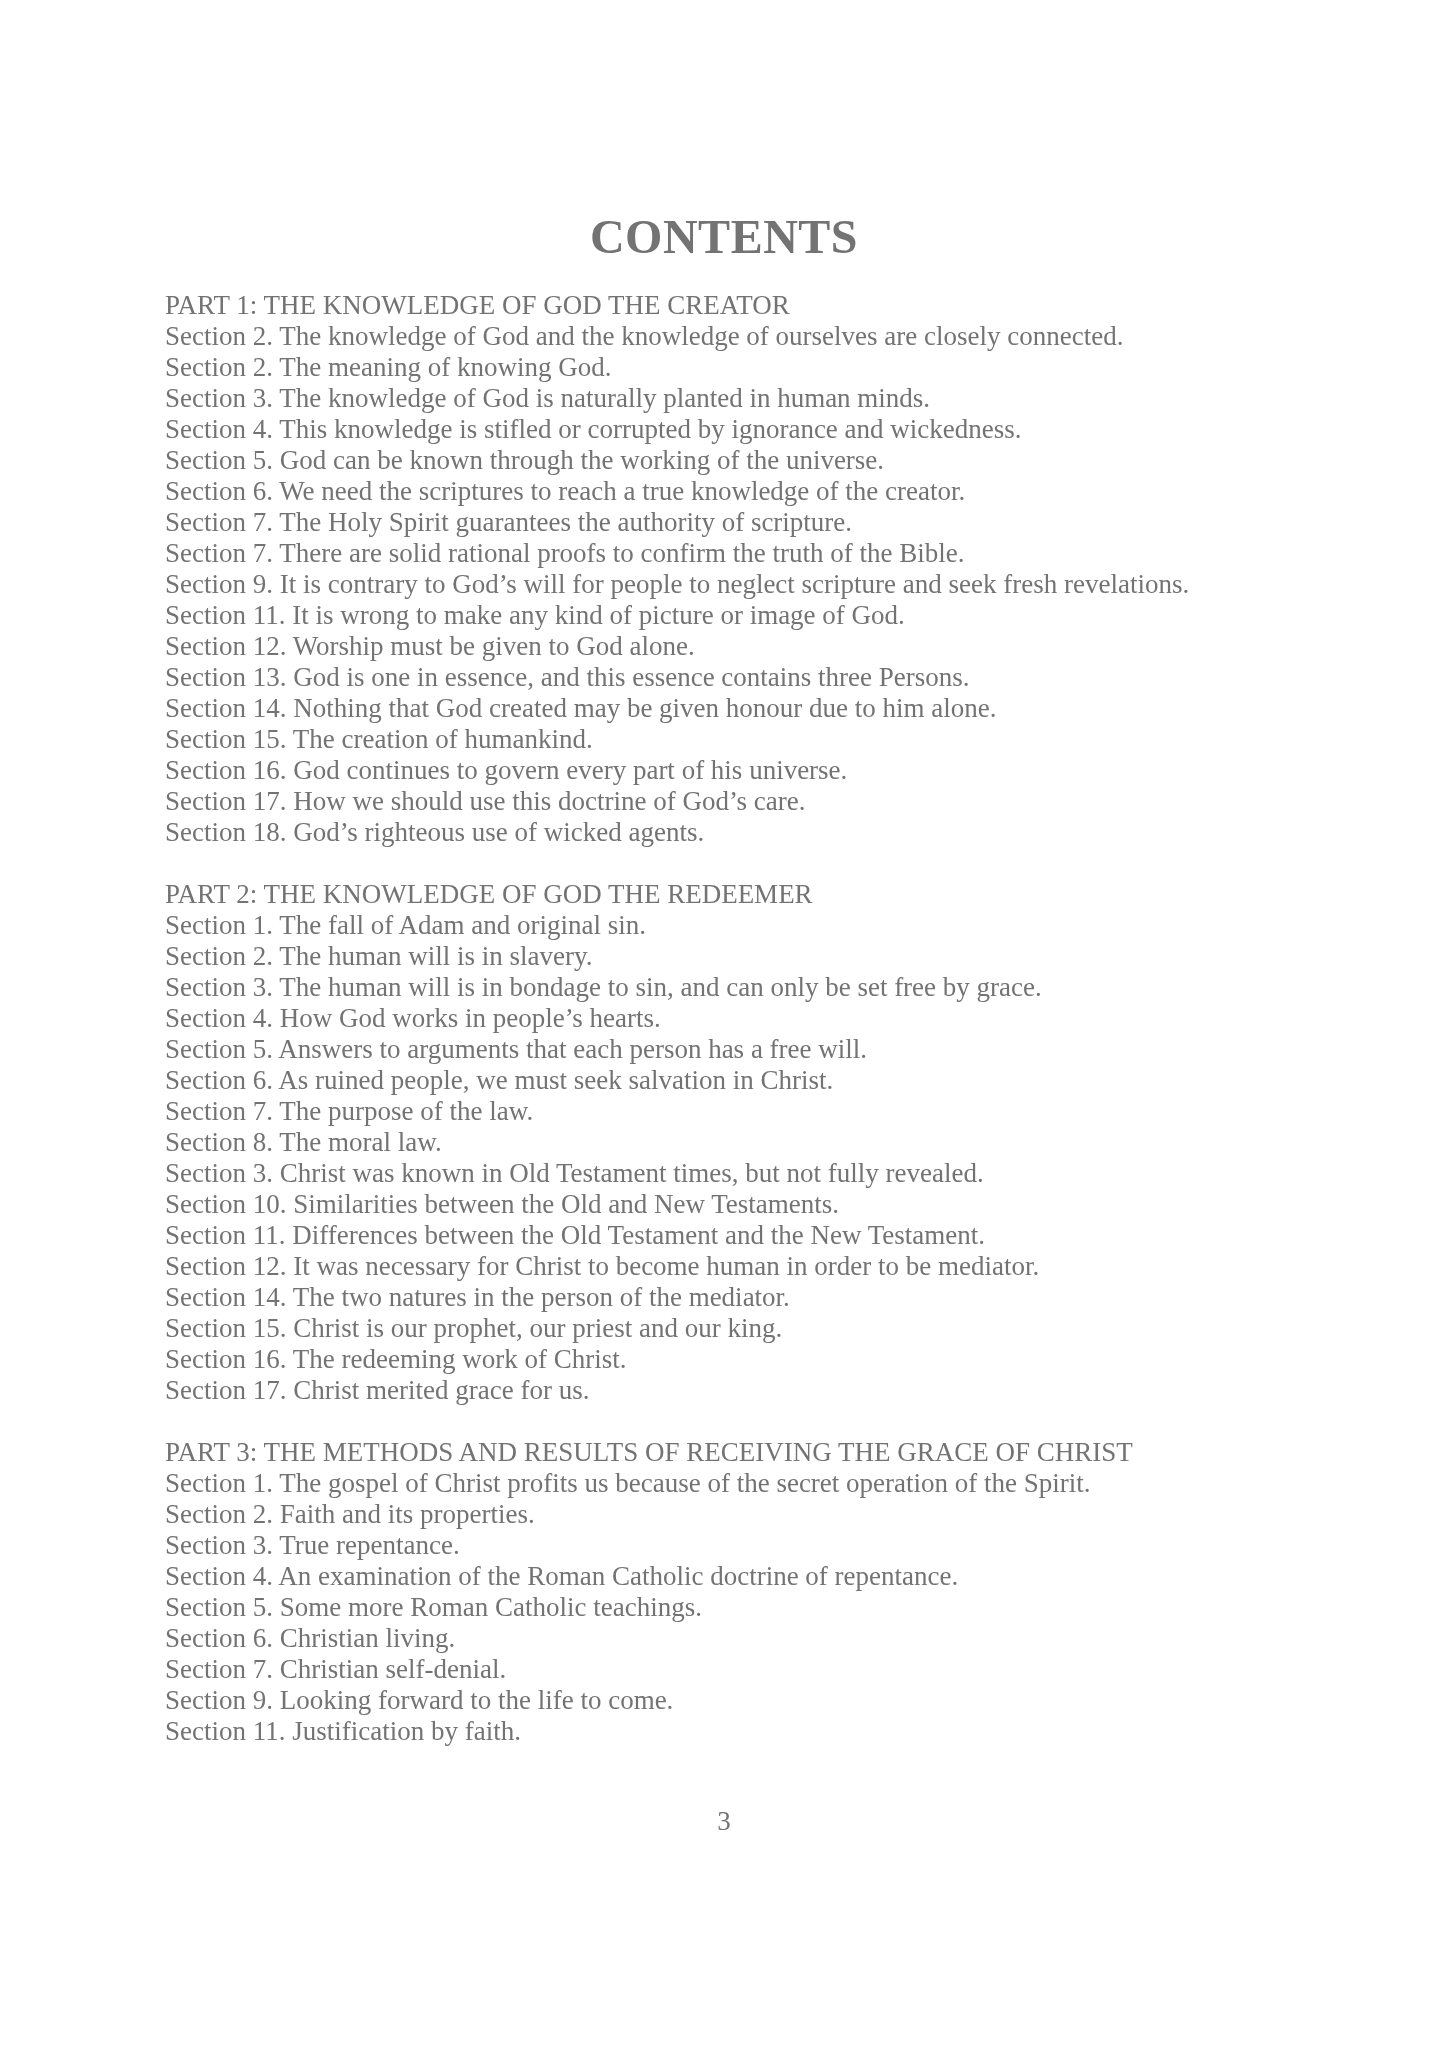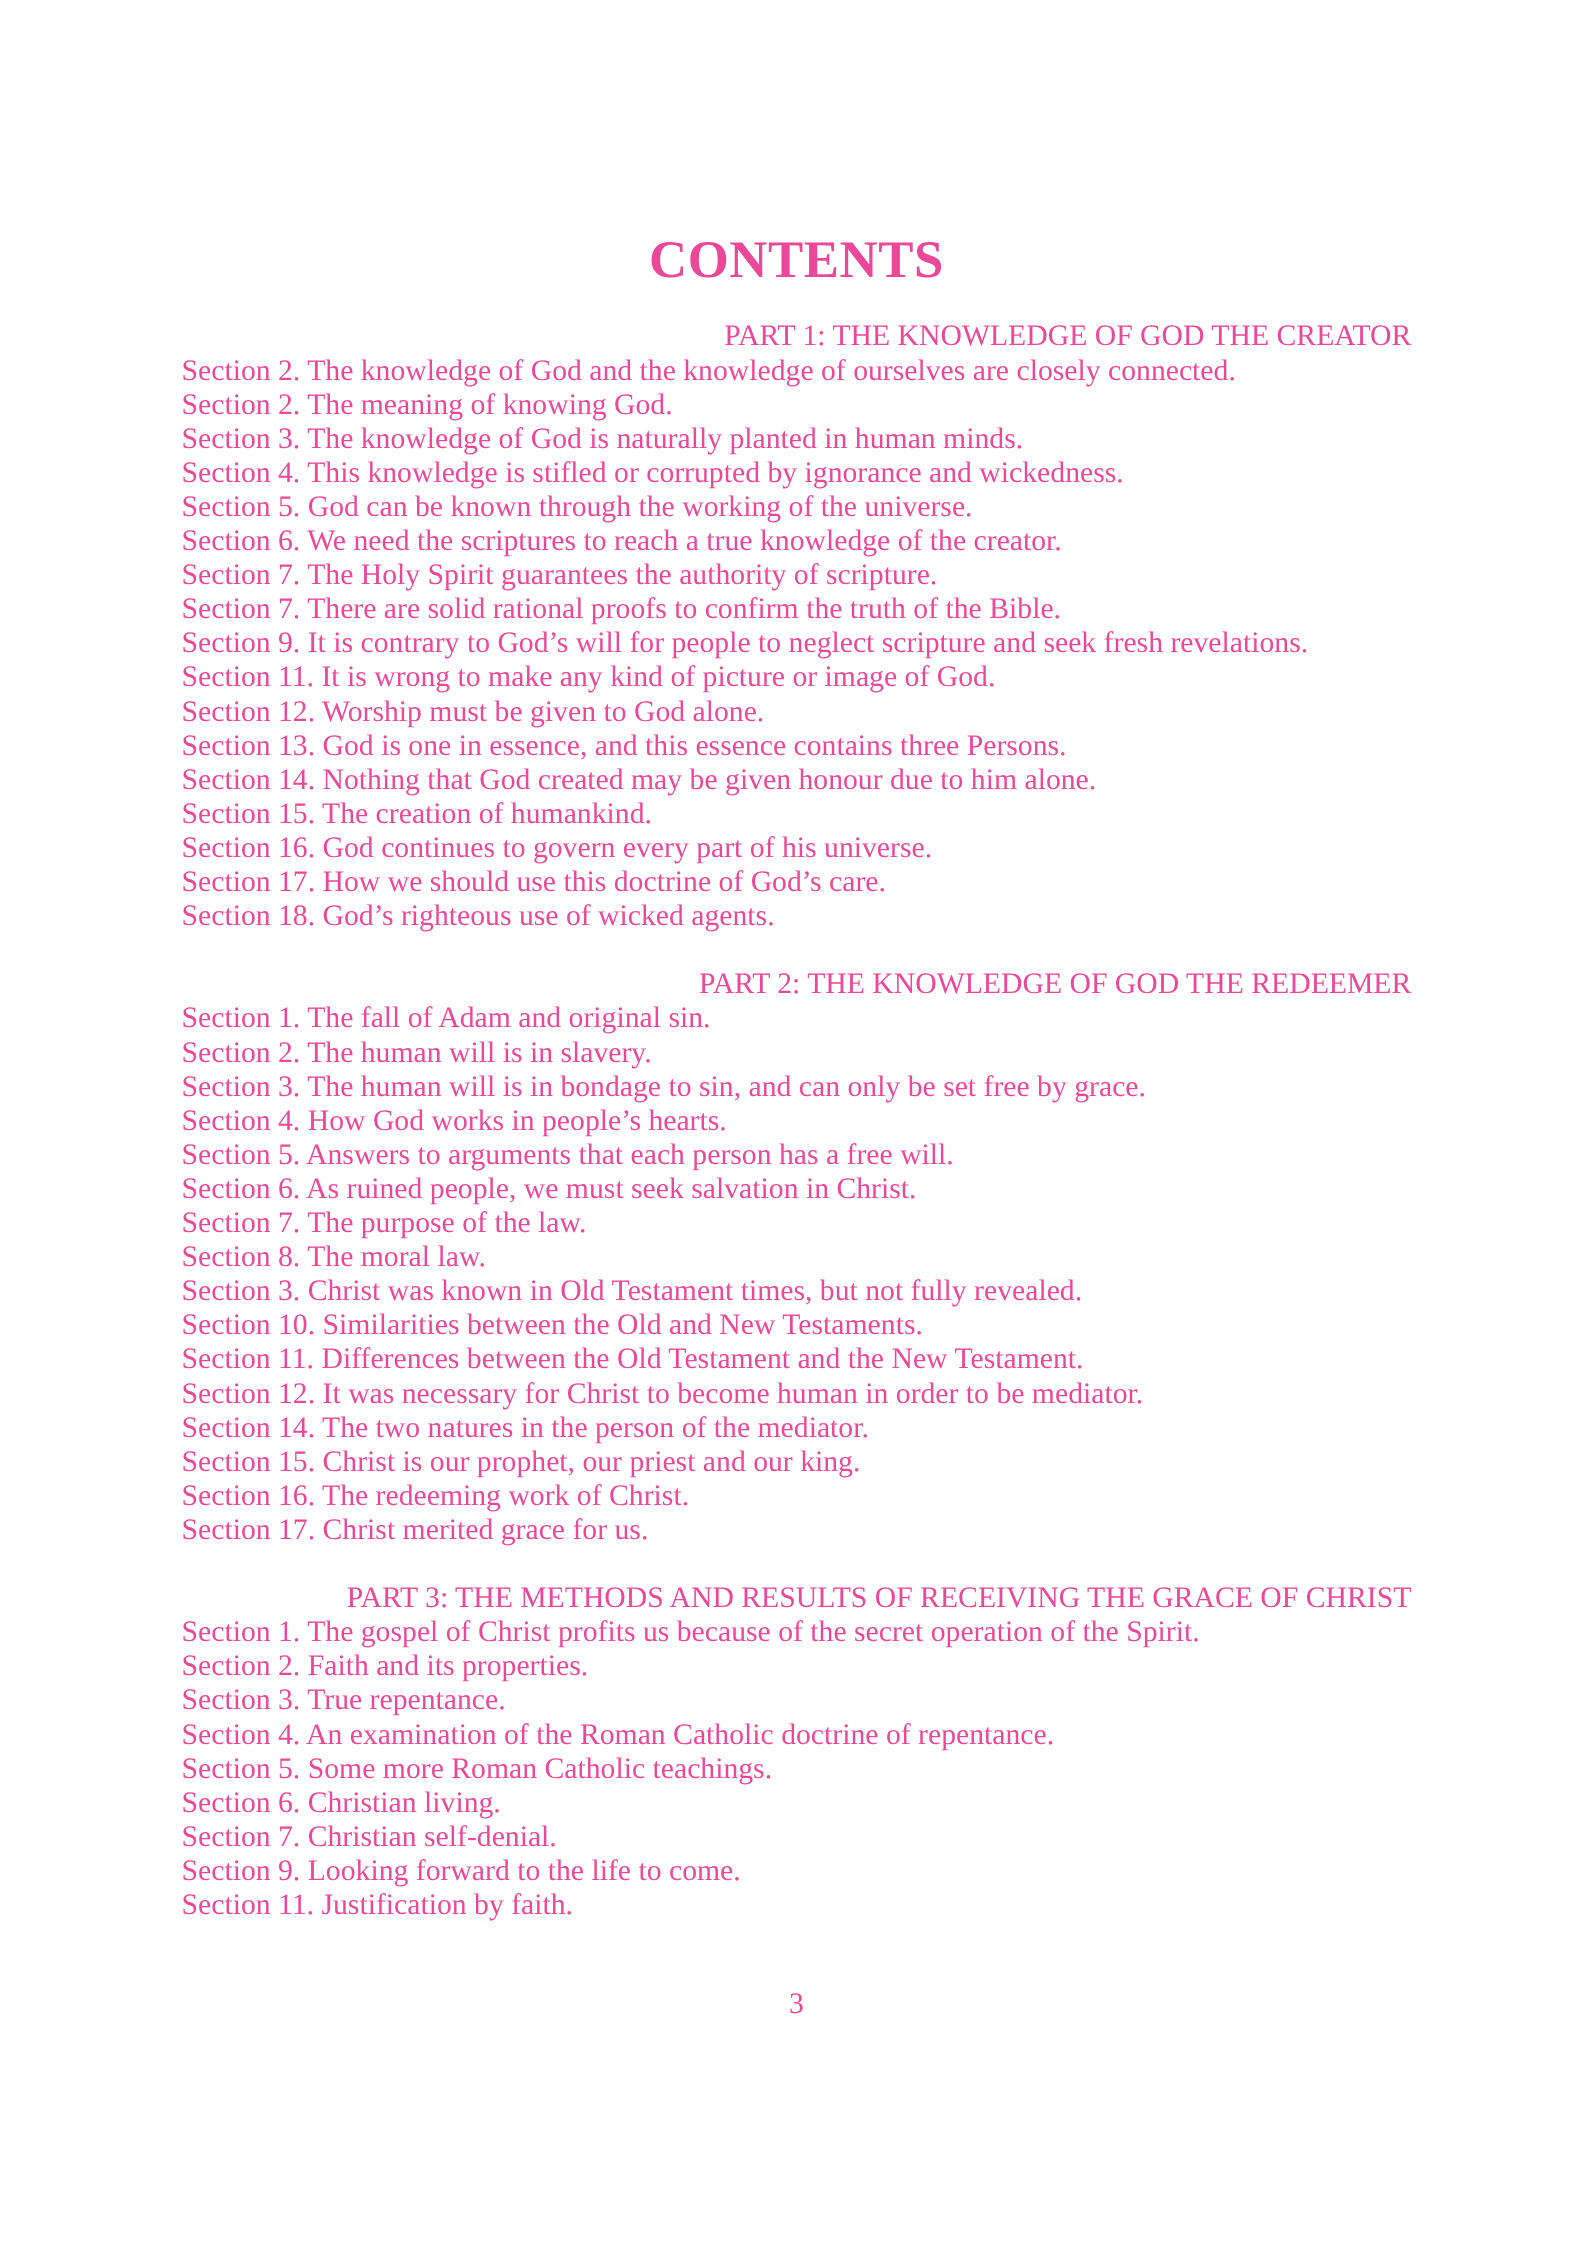--- a/index.html
+++ b/index.html
@@ -5,21 +5,21 @@
   html, body {
     margin: 0;
     padding: 0;
     background: #ffffff;
   }
   .page {
     position: relative;
     width: 1448px;
     height: 2048px;
     background: #ffffff;
-    color: #ec4899;
+    color: #737373;
     font-family: "Liberation Serif", "DejaVu Serif", serif;
     overflow: hidden;
   }
   .content {
     padding: 0 165px;
   }
   .title {
     margin: 209px 0 0 0;
     font-size: 48px;
     line-height: 56px;
@@ -32,21 +32,21 @@
     padding-top: 31px;
   }
   .part:first-child {
     padding-top: 25px;
   }
   .part-heading {
     margin: 0;
     font-size: 27px;
     line-height: 31px;
     font-weight: normal;
-    text-align: right;
+    text-align: left;
     white-space: nowrap;
   }
   .section-line {
     margin: 0;
     font-size: 27px;
     line-height: 31px;
     white-space: nowrap;
   }
   .pagenum {
     padding-top: 59px;

